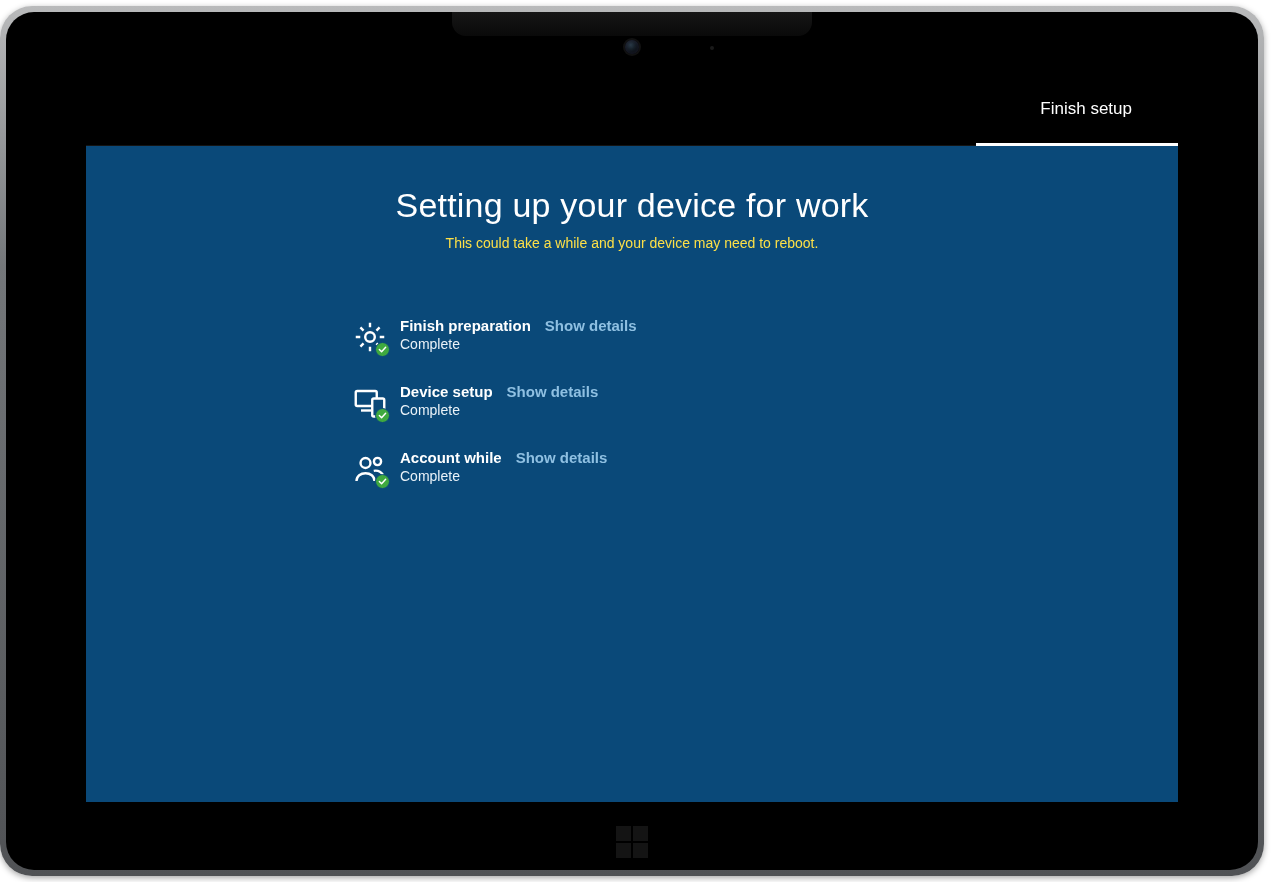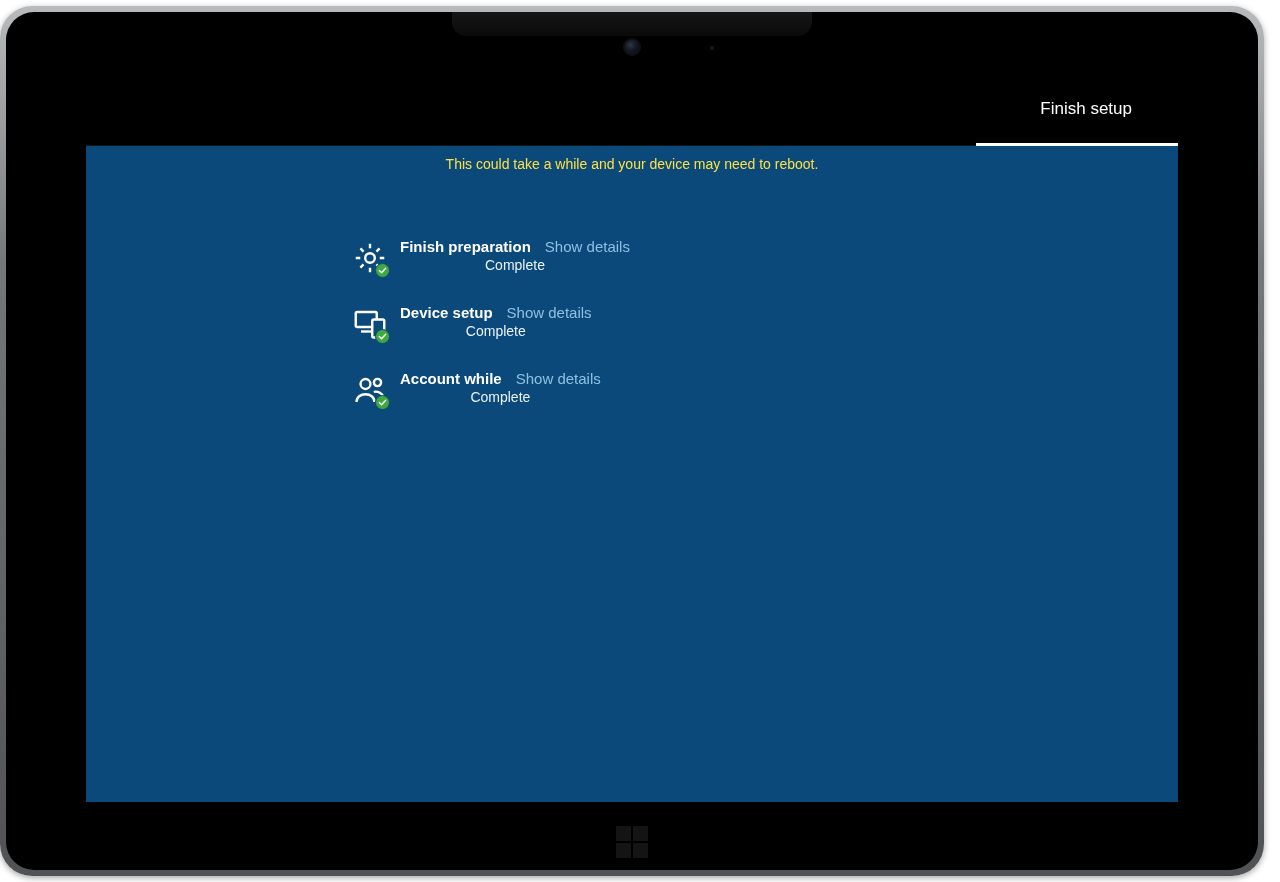--- a/index.html
+++ b/index.html
@@ -104,41 +104,42 @@
     width:15px; height:15px; border-radius:50%;
     background:#3fa93f;
     display:flex; align-items:center; justify-content:center;
     border:1px solid #0a4979;
   }
   .badge svg { width:9px; height:9px; }
 
   .step-texts { display:flex; flex-direction:column; }
   .step-line1 { display:flex; align-items:baseline; gap:14px; }
   .step-title { color:#fff; font-size:15px; font-weight:600; }
-  .show-details { color:#8fc0e2; font-size:15px; font-weight:400; cursor:pointer; }
-  .step-status { color:#eaf2f8; font-size:14px; font-weight:400; margin-top:2px;text-align:center; }
+  .show-details { color:#8fc0e2; font-size:15px; font-weight:700; cursor:pointer; }
+  .step-status { color:#eaf2f8; font-size:14px; font-weight:400; margin-top:2px; }
 </style>
 </head>
 <body>
 
 <div class="tablet-outer">
   <div class="tablet-inner">
     <div class="top-bar"></div>
     <div class="camera"></div>
     <div class="tiny-dot"></div>
 
     <div class="screen">
 
       <div class="header-strip">
         <div class="finish-tab">Finish setup</div>
       </div>
       <div class="finish-underline"></div>
 
       <div class="panel">
 
+        <h1 class="page-title">Setting up your device for work</h1>
         <div class="page-sub">This could take a while and your device may need to reboot.</div>
 
         <div class="steps">
 
           <div class="step">
             <div class="step-icon">
               <svg viewBox="0 0 24 24" fill="none" stroke="currentColor" stroke-width="1.6">
                 <circle cx="12" cy="12" r="3.2"></circle>
                 <path d="M12 2.5v3M12 18.5v3M21.5 12h-3M5.5 12h-3M18.4 5.6l-2.1 2.1M7.7 16.3l-2.1 2.1M18.4 18.4l-2.1-2.1M7.7 7.7 5.6 5.6"></path>
               </svg>

